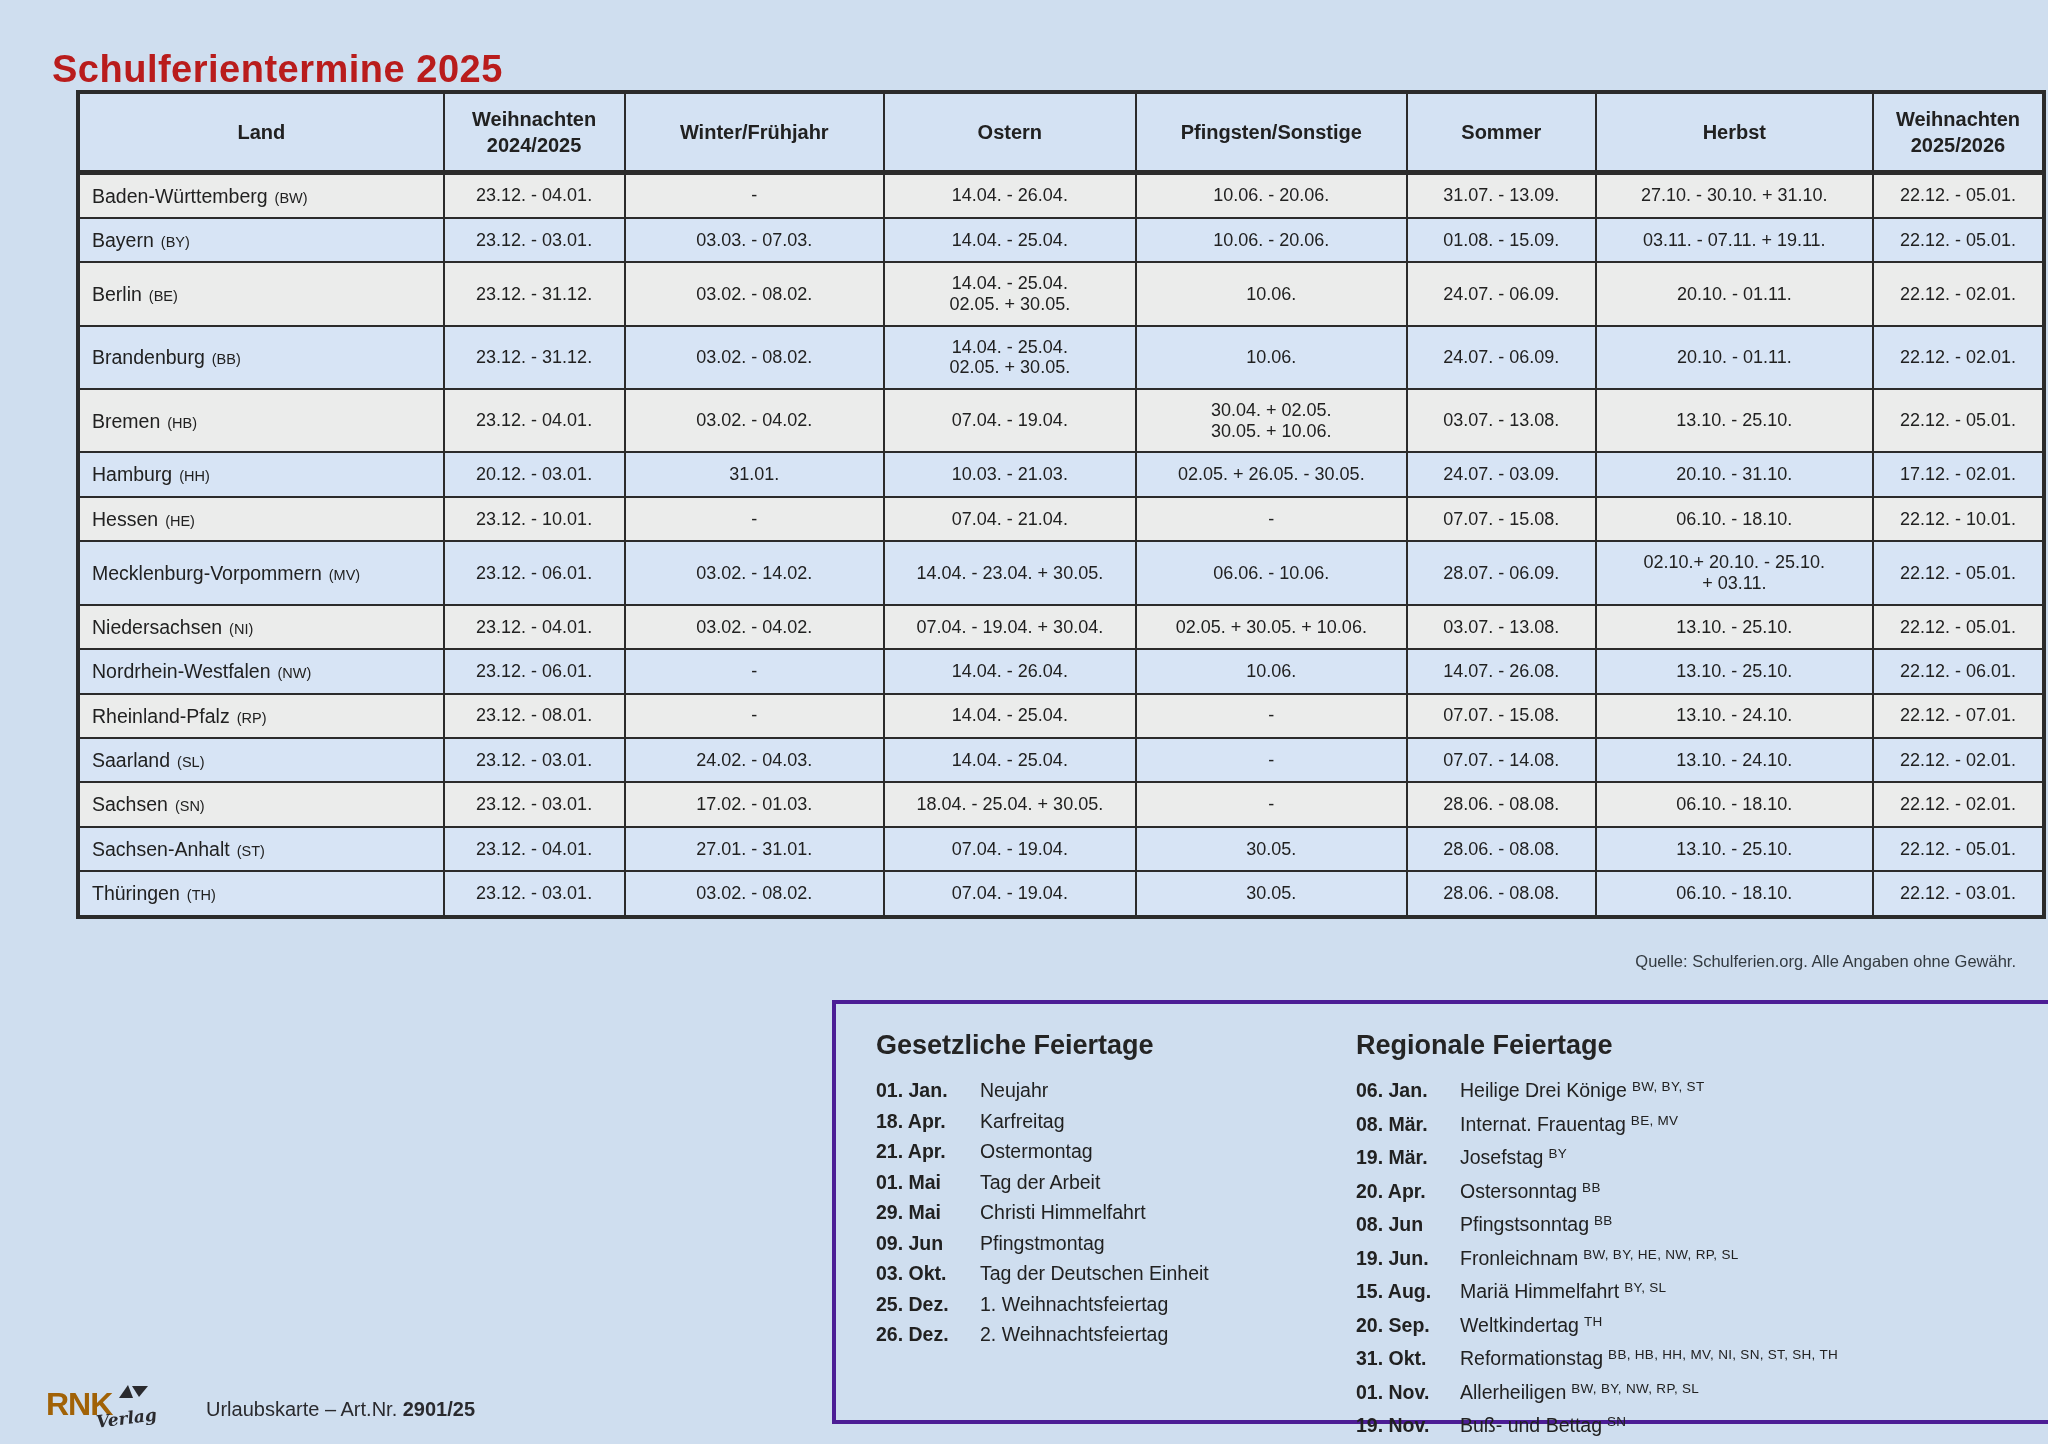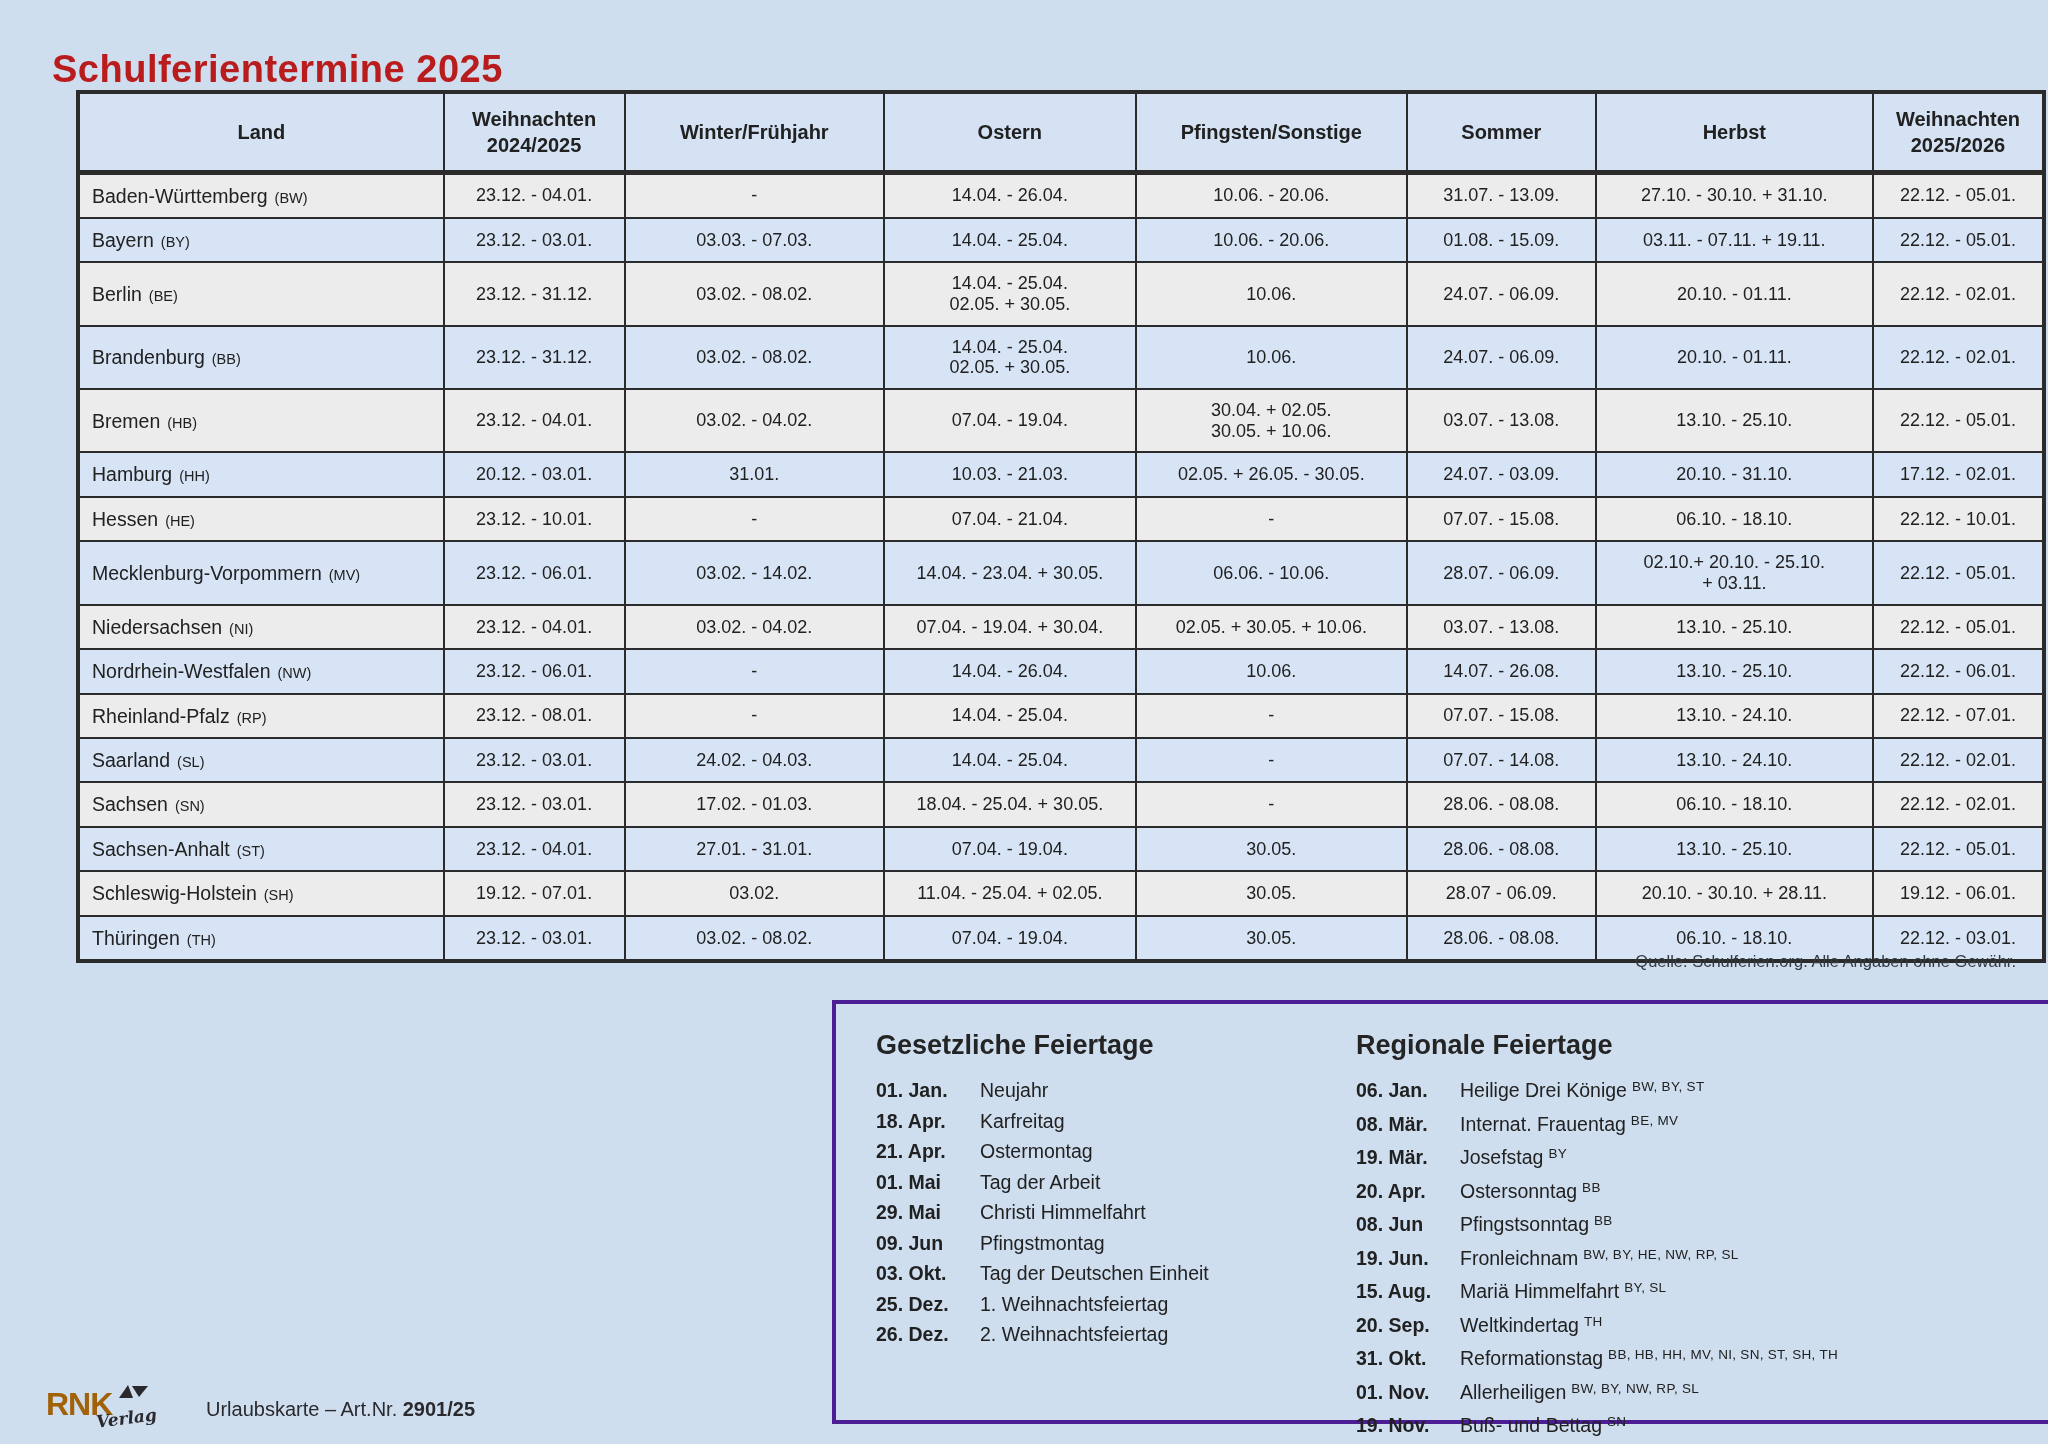--- a/index.html
+++ b/index.html
@@ -281,30 +281,20 @@
     </tr>
     <tr class="r-blue">
       <td class="land"><span>Sachsen-Anhalt</span><span class="cd">(ST)</span></td>
       <td>23.12. - 04.01.</td>
       <td>27.01. - 31.01.</td>
       <td>07.04. - 19.04.</td>
       <td>30.05.</td>
       <td>28.06. - 08.08.</td>
       <td>13.10. - 25.10.</td>
       <td>22.12. - 05.01.</td>
-    </tr>
-    <tr class="r-gray">
-      <td class="land"><span>Schleswig-Holstein</span><span class="cd">(SH)</span></td>
-      <td>19.12. - 07.01.</td>
-      <td>03.02.</td>
-      <td>11.04. - 25.04. + 02.05.</td>
-      <td>30.05.</td>
-      <td>28.07 - 06.09.</td>
-      <td>20.10. - 30.10. + 28.11.</td>
-      <td>19.12. - 06.01.</td>
     </tr>
     <tr class="r-blue">
       <td class="land"><span>Thüringen</span><span class="cd">(TH)</span></td>
       <td>23.12. - 03.01.</td>
       <td>03.02. - 08.02.</td>
       <td>07.04. - 19.04.</td>
       <td>30.05.</td>
       <td>28.06. - 08.08.</td>
       <td>06.10. - 18.10.</td>
       <td>22.12. - 03.01.</td>

